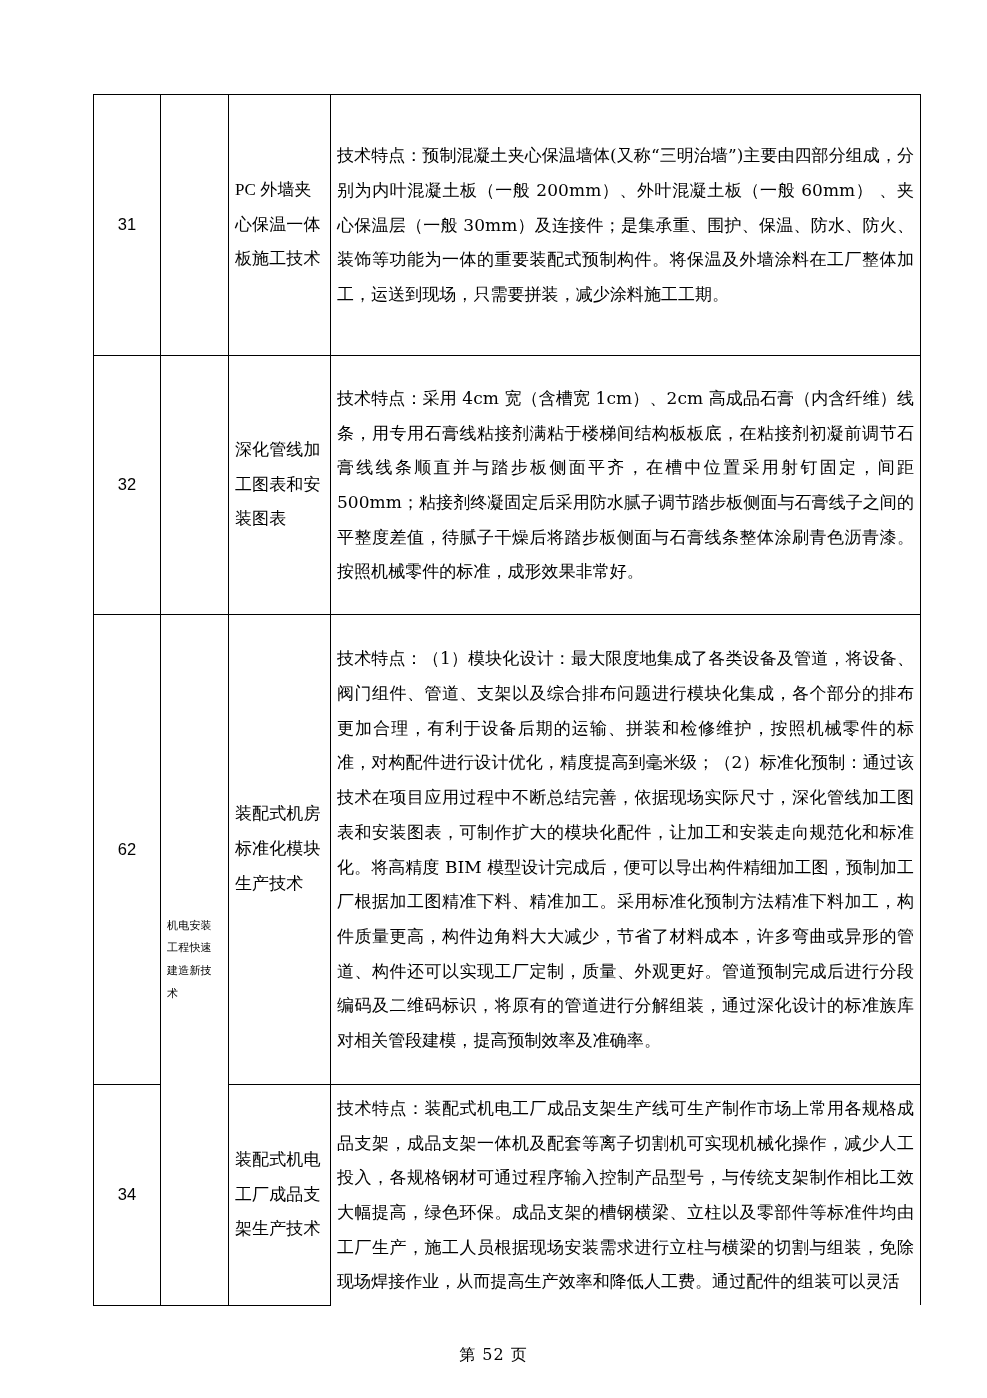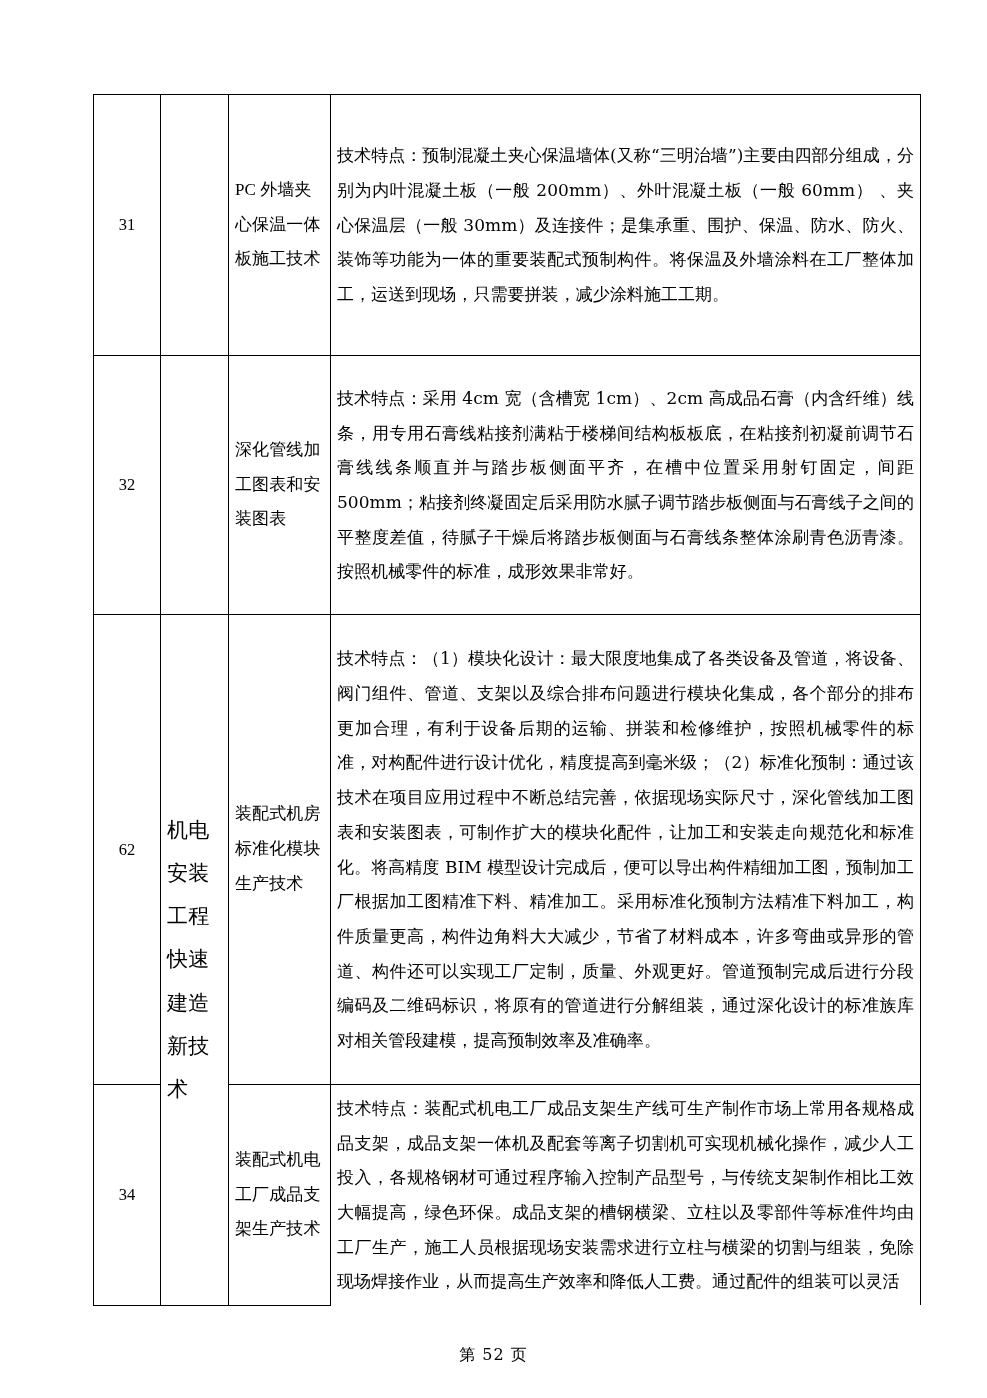--- a/index.html
+++ b/index.html
@@ -46,27 +46,27 @@
   col.c-num   { width: 67px; }
   col.c-cat   { width: 68px; }
   col.c-name  { width: 102px; }
   col.c-desc  { width: 590px; }
 
   
   .cell-num {
     text-align: center;
     font-size: 16.5px;
     line-height: 1.2;
-    font-family: Liberation Serif, serif;
+    font-family: Liberation Sans, sans-serif;
   }
 
   
   .cell-cat {
     text-align: left;
-    font-size: 21px;
+    font-size: 11px;
     line-height: 2.05;
     padding: 0 6px 0 7px;
     vertical-align: middle;
     letter-spacing: 0.2px;
   }
   .cell-cat .cat-inner {
     display: block;
   }
 
   

